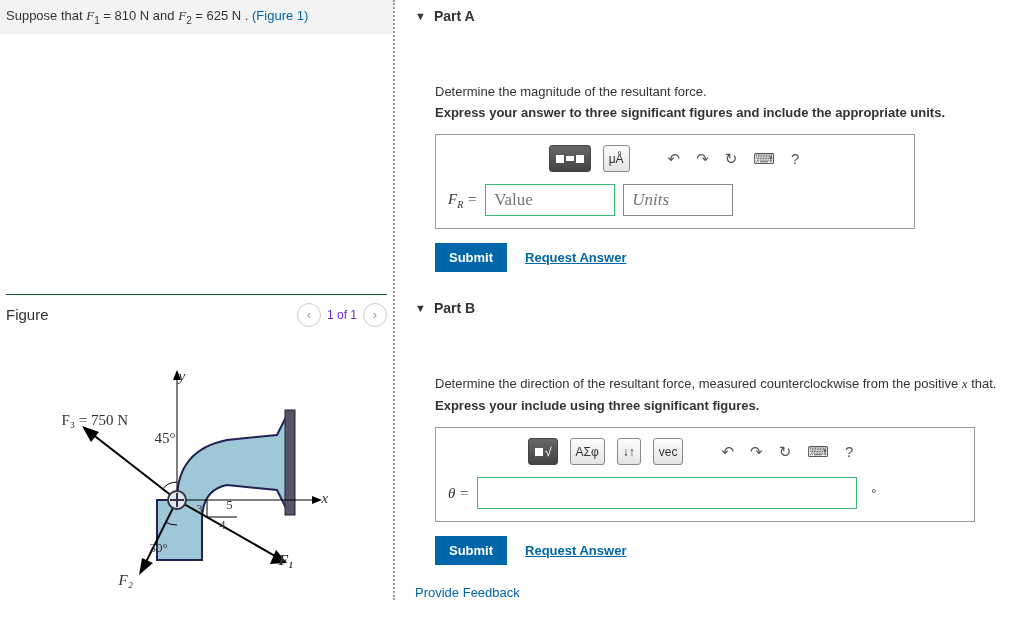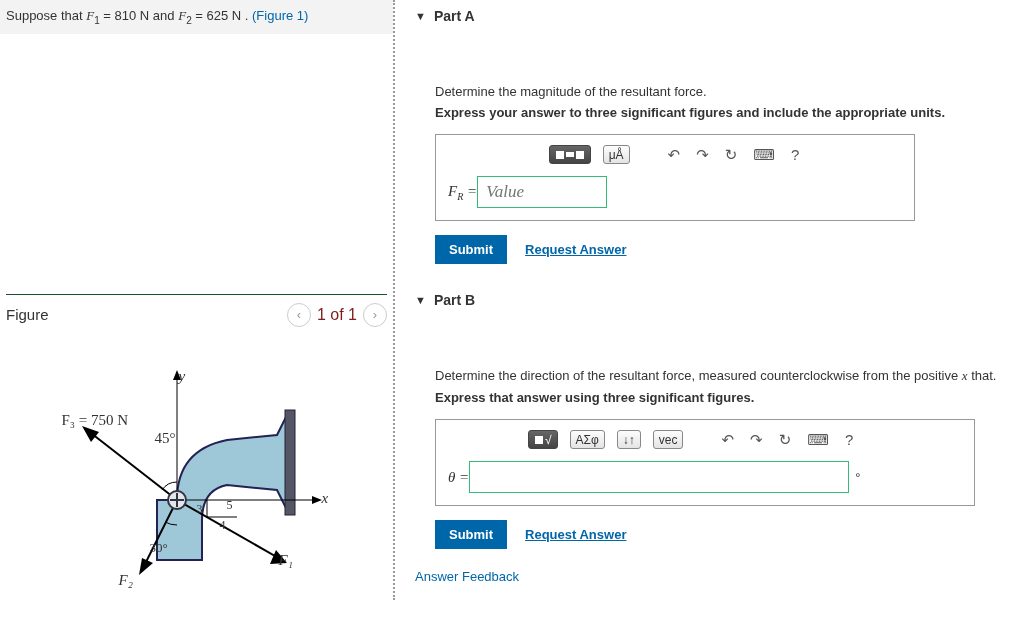--- a/index.html
+++ b/index.html
@@ -9,38 +9,38 @@
   .right-col { flex: 1; padding-left: 20px; }
   .problem-stmt { background: #f3f3f3; padding: 8px 6px; margin-bottom: 10px; font-size: 13px; }
   .italic { font-style: italic; font-family: 'Times New Roman', serif; }
   .sub { font-size: 10px; vertical-align: sub; }
   .figlink { color: #0066aa; text-align: center; }
   .figure-section { margin-top: 260px; padding: 0 6px; }
   .figure-header { display: flex; justify-content: space-between; align-items: center; border-top: 1px solid #14532d; padding: 8px 0; }
   .figure-title { font-size: 15px; color: #333; }
   .pager { display: flex; align-items: center; gap: 6px; }
   .pager-btn { width: 24px; height: 24px; border-radius: 50%; border: 1px solid #ccc; background: #fff; display: flex; align-items: center; justify-content: center; color: #999; cursor: pointer; font-size: 13px; }
-  .pager-text { font-size: 16px; color: #7f1d1d; }
+  .pager-text { font-size: 12px; color: #6d28d9; }
   .figure-image { position: relative; width: 340px; height: 250px; margin: 15px auto 0; }
   .part { margin-bottom: 20px; }
   .part-header { display: flex; align-items: center; gap: 8px; padding: 8px 0 6px; }
   .part-header .arrow { font-size: 11px; }
   .part-title { font-weight: bold; font-size: 14px; }
   .part-body { padding: 6px 0 0 20px; }
   .desc { font-size: 13px; margin-bottom: 6px; margin-top: 48px; }
   .instr { font-weight: bold; font-size: 13px; margin-bottom: 14px; }
   .answer-box { border: 1px solid #999; width: 480px; padding: 10px 12px 12px; margin-bottom: 14px; }
   .toolbar { display: flex; align-items: center; gap: 12px; justify-content: center; margin-bottom: 12px; }
-  .tool-btn { border: 1px solid #888; background: linear-gradient(#fdfdfd,#e4e4e4); border-radius: 3px; padding: 3px 5px; font-size: 12px; color: #333; display: inline-flex; align-items: center; height: 19px; cursor: pointer; }
+  .tool-btn { border: 1px solid #888; background: linear-gradient(#fdfdfd,#e4e4e4); border-radius: 3px; padding: 3px 5px; font-size: 12px; color: #333; display: inline-flex; align-items: center; height: 27px; cursor: pointer; }
   .tool-btn.dark { background: linear-gradient(#666,#444); color: #fff; border-color: #444; }
   .tool-sep { width: 12px; }
   .tool-plain { font-size: 15px; color: #555; cursor: pointer; padding: 0 2px; }
-  .input-row { display: flex; align-items: center; gap: 0; }
+  .input-row { display: flex; align-items: center; gap: 8px; }
   .label-eq { font-style: italic; font-family: 'Times New Roman', serif; font-size: 15px; }
-  .val-input { border: 1px solid #3b7; height: 32px; width: 130px; font-size: 17px; font-style: italic; color: #999; padding: 6px 8px; font-family: 'Times New Roman', serif; }
+  .val-input { border: 1px solid #3b7; height: 32px; width: 130px; font-size: 17px; color: #999; padding: 6px 8px; font-family: 'Times New Roman', serif; }
   .unit-input { border: 1px solid #888; height: 32px; width: 110px; font-size: 17px; font-style: italic; color: #999; padding: 0 8px; font-family: 'Times New Roman', serif; }
   .full-input { border: 1px solid #3b7; height: 32px; width: 380px; font-size: 15px; padding: 0 8px; }
   .deg-sym { font-size: 13px; margin-left: 6px; }
   .submit-row { display: flex; align-items: center; gap: 18px; }
   .submit-btn { background: #0066aa; color: #fff; border: none; padding: 7px 14px; font-size: 13px; cursor: pointer; font-weight: bold; }
   .req-ans { color: #0066aa; text-decoration: underline; font-weight: bold; cursor: pointer; font-size: 13px; }
   .feedback { color: #0066aa; font-size: 13px; margin-top: 10px; cursor: pointer; }
   .icon-sq { display:inline-block; width:8px; height:8px; background:#fff; border:1px solid #fff; margin:0 1px;}
   .fig-label { position: absolute; font-family: 'Times New Roman', serif; font-style: italic; font-size: 15px; }
 </style>
@@ -90,21 +90,21 @@
           <circle cx="150" cy="150" r="9" fill="#e0e8ec" stroke="#334" stroke-width="2"></circle>
           <line x1="143" y1="150" x2="157" y2="150" stroke="#334" stroke-width="2"></line>
           <line x1="150" y1="143" x2="150" y2="157" stroke="#334" stroke-width="2"></line>
         </svg>
         <div class="fig-label" style="left:152px; top:18px;">y</div>
         <div class="fig-label" style="left:295px; top:140px;">x</div>
         <div class="fig-label" style="left:35px; top:62px; font-style:normal;">F₃ = 750 N</div>
         <div class="fig-label" style="left:128px; top:80px; font-size:15px; font-style:normal;">45°</div>
         <div class="fig-label" style="left:123px; top:190px; font-size:13px; font-style:normal;">30°</div>
         <div class="fig-label" style="left:92px; top:222px;">F₂</div>
-        <div class="fig-label" style="left:252px; top:202px;">F₁</div>
+        <div class="fig-label" style="left:252px; top:202px;font-weight:bold;">F₁</div>
         <div class="fig-label" style="left:200px; top:148px; font-size:12px; font-style:normal;">5</div>
         <div class="fig-label" style="left:193px; top:168px; font-size:12px; font-style:normal;">4</div>
         <div class="fig-label" style="left:170px; top:152px; font-size:12px; font-style:normal;">3</div>
       </div>
     </div>
   </div>
 
   <div class="right-col">
 
     <div class="part">
@@ -126,37 +126,38 @@
             <span class="tool-sep"></span>
             <span class="tool-plain">↶</span>
             <span class="tool-plain">↷</span>
             <span class="tool-plain">↻</span>
             <span class="tool-plain">⌨</span>
             <span class="tool-plain">?</span>
           </div>
           <div class="input-row">
             <span class="label-eq"><span>F</span><span class="sub">R</span><span> = </span></span>
             <input class="val-input" placeholder="Value" style="">
+            <input class="unit-input" placeholder="Units" style="">
           </div>
         </div>
         <div class="submit-row">
           <button class="submit-btn">Submit</button>
           <span class="req-ans">Request Answer</span>
         </div>
       </div>
     </div>
 
     <div class="part">
       <div class="part-header">
         <span class="arrow">▼</span>
         <span class="part-title">Part B</span>
       </div>
       <div class="part-body">
         <div class="desc"><span>Determine the direction of the resultant force, measured counterclockwise from the positive </span><span class="italic">x</span><span> that.</span></div>
-        <div class="instr">Express that answer using three significant figures.</div>
+        <div class="instr">Express your include using three significant figures.</div>
         <div class="answer-box" style="width:540px;">
           <div class="toolbar" style="justify-content:flex-start; padding-left:80px;">
             <span class="tool-btn dark">
                 <span class="icon-sq"></span>
                 <span style="margin-left:1px;">√</span>
               </span>
             <span class="tool-btn">ΑΣφ</span>
             <span class="tool-btn">↓↑</span>
             <span class="tool-btn">vec</span>
             <span class="tool-sep"></span>
@@ -172,15 +173,15 @@
             <span class="deg-sym">°</span>
           </div>
         </div>
         <div class="submit-row">
           <button class="submit-btn">Submit</button>
           <span class="req-ans">Request Answer</span>
         </div>
       </div>
     </div>
 
-    <div class="feedback">Answer Feedback</div>
+    <div class="feedback">Provide Feedback</div>
   </div>
 </div>
 
 </body></html>

